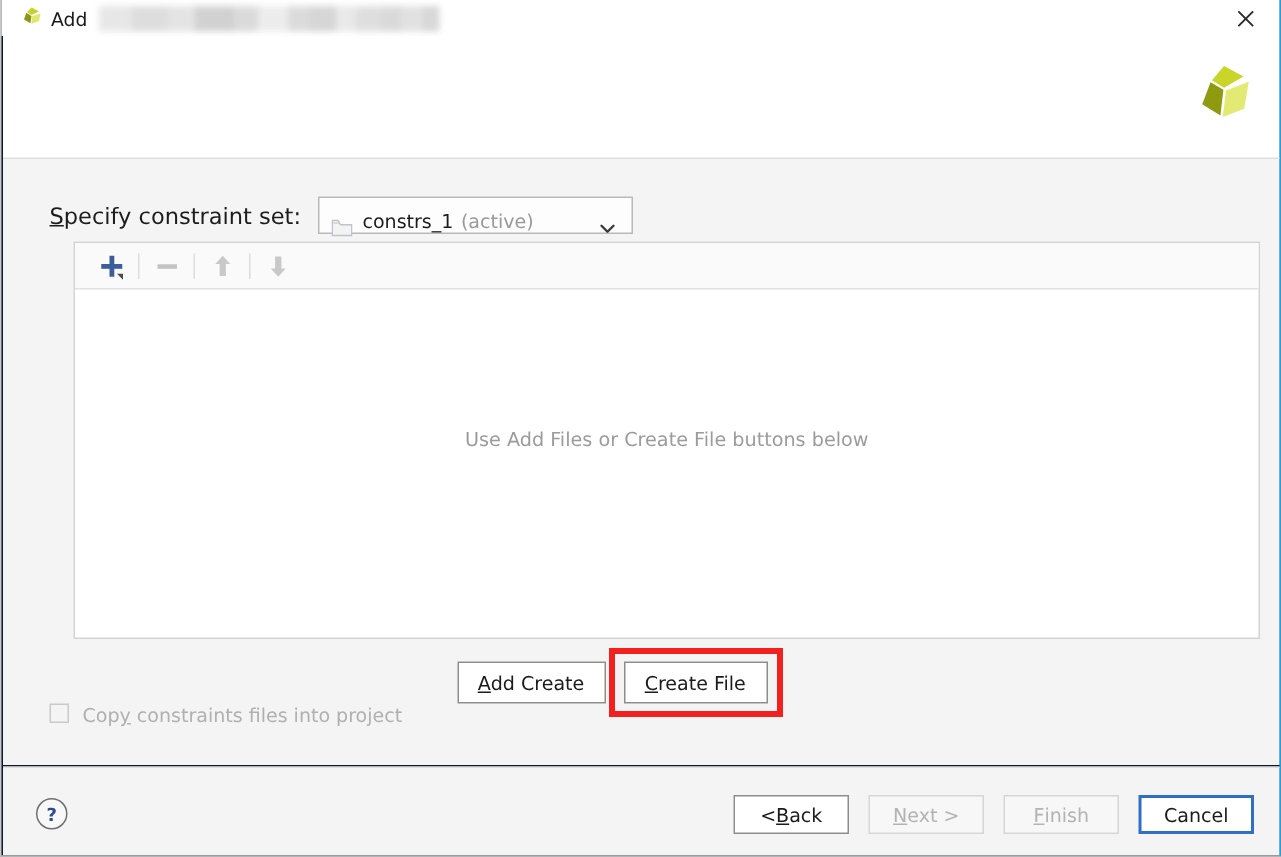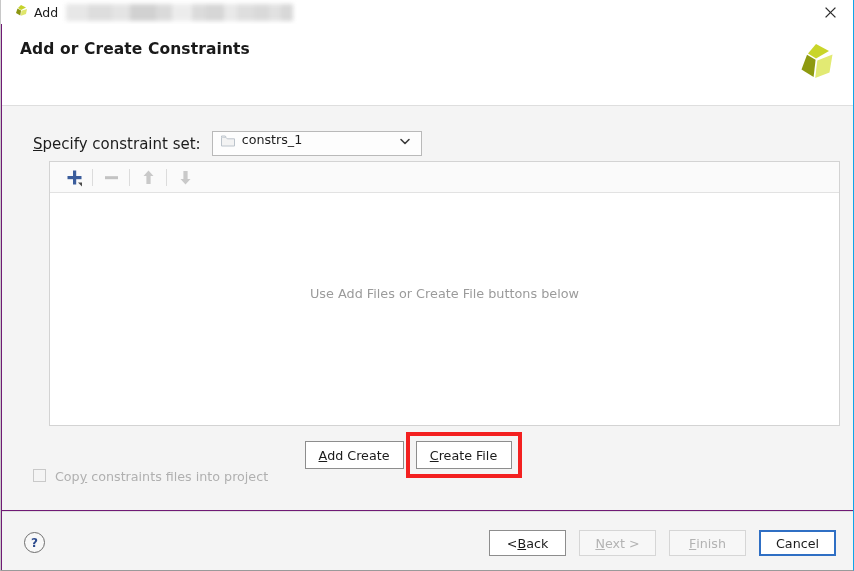--- a/index.html
+++ b/index.html
@@ -5,21 +5,21 @@
   * { box-sizing: border-box; margin: 0; padding: 0; }
   html, body {
     width: 854px; height: 571px;
     font-family: "DejaVu Sans", "Liberation Sans", sans-serif;
     background: #f4f4f4;
     overflow: hidden;
   }
   #window {
     position: relative;
     width: 854px; height: 571px;
-    background: #701a75;
+    background: #0f172a;
     border-left: 1px solid #c8c8c8;
     border-right: 1px solid #0ea5e9;
     border-bottom: 1px solid #9a9a9a;
   }
 
   
   #titlebar {
     position: absolute; left: 0; top: 0;
     width: 852px; height: 24px;
     background: #ffffff;
@@ -85,21 +85,21 @@
   }
   #cset-label {
     font-size: 15px; color: #1c1c1c; margin-right: 11px;
     white-space: nowrap;
   }
   #cset-label u { text-decoration: underline; }
   #cset-combo {
     width: 210px; height: 25px;
     background: #fdfdfd;
     border: 1px solid #b9b9b9;
-    display: flex; align-items: flex-start;
+    display: flex; align-items: flex-end;
     padding: 0 10px 0 8px;
     cursor: pointer;
   }
   .folder-ico { width: 14px; height: 12px; position: relative; flex: 0 0 auto; margin-right: 7px; }
   #cset-value { font-size: 12.7px; color: #1c1c1c; white-space: nowrap; }
   #cset-state { font-size: 12.7px; color: #9a9a9a; margin-left: 5px; white-space: nowrap; margin-top: 36px; }
   #cset-caret { margin-left: auto; width: 12px; height: 12px; position: relative; }
 
   
   #panel {
@@ -231,21 +231,20 @@
     </div>
     <div id="close-btn">
       <svg width="11" height="11" viewBox="0 0 11 11">
         <line x1="0.6" y1="0.6" x2="10.4" y2="10.4" stroke="#2b2b2b" stroke-width="1.3"></line>
         <line x1="10.4" y1="0.6" x2="0.6" y2="10.4" stroke="#2b2b2b" stroke-width="1.3"></line>
       </svg>
     </div>
   </div>
 
   <div id="header">
-    <div id="header-title">Add or Create Constraints</div>
     <div id="header-logo">
       <svg width="46" height="46" viewBox="0 0 46 46">
         <path d="M23 4 L36 11 L23 18.5 L15 13.5 Z" fill="#c9d529"></path>
         <path d="M14 14.8 L22.6 19.8 L20.6 37 L8.5 29.5 Z" fill="#8e9a10"></path>
         <path d="M24.3 20.4 L39.5 14.5 L36.5 32.5 L22.2 38 Z" fill="#e2ea73"></path>
       </svg>
     </div>
   </div>
 
   <div id="body">

